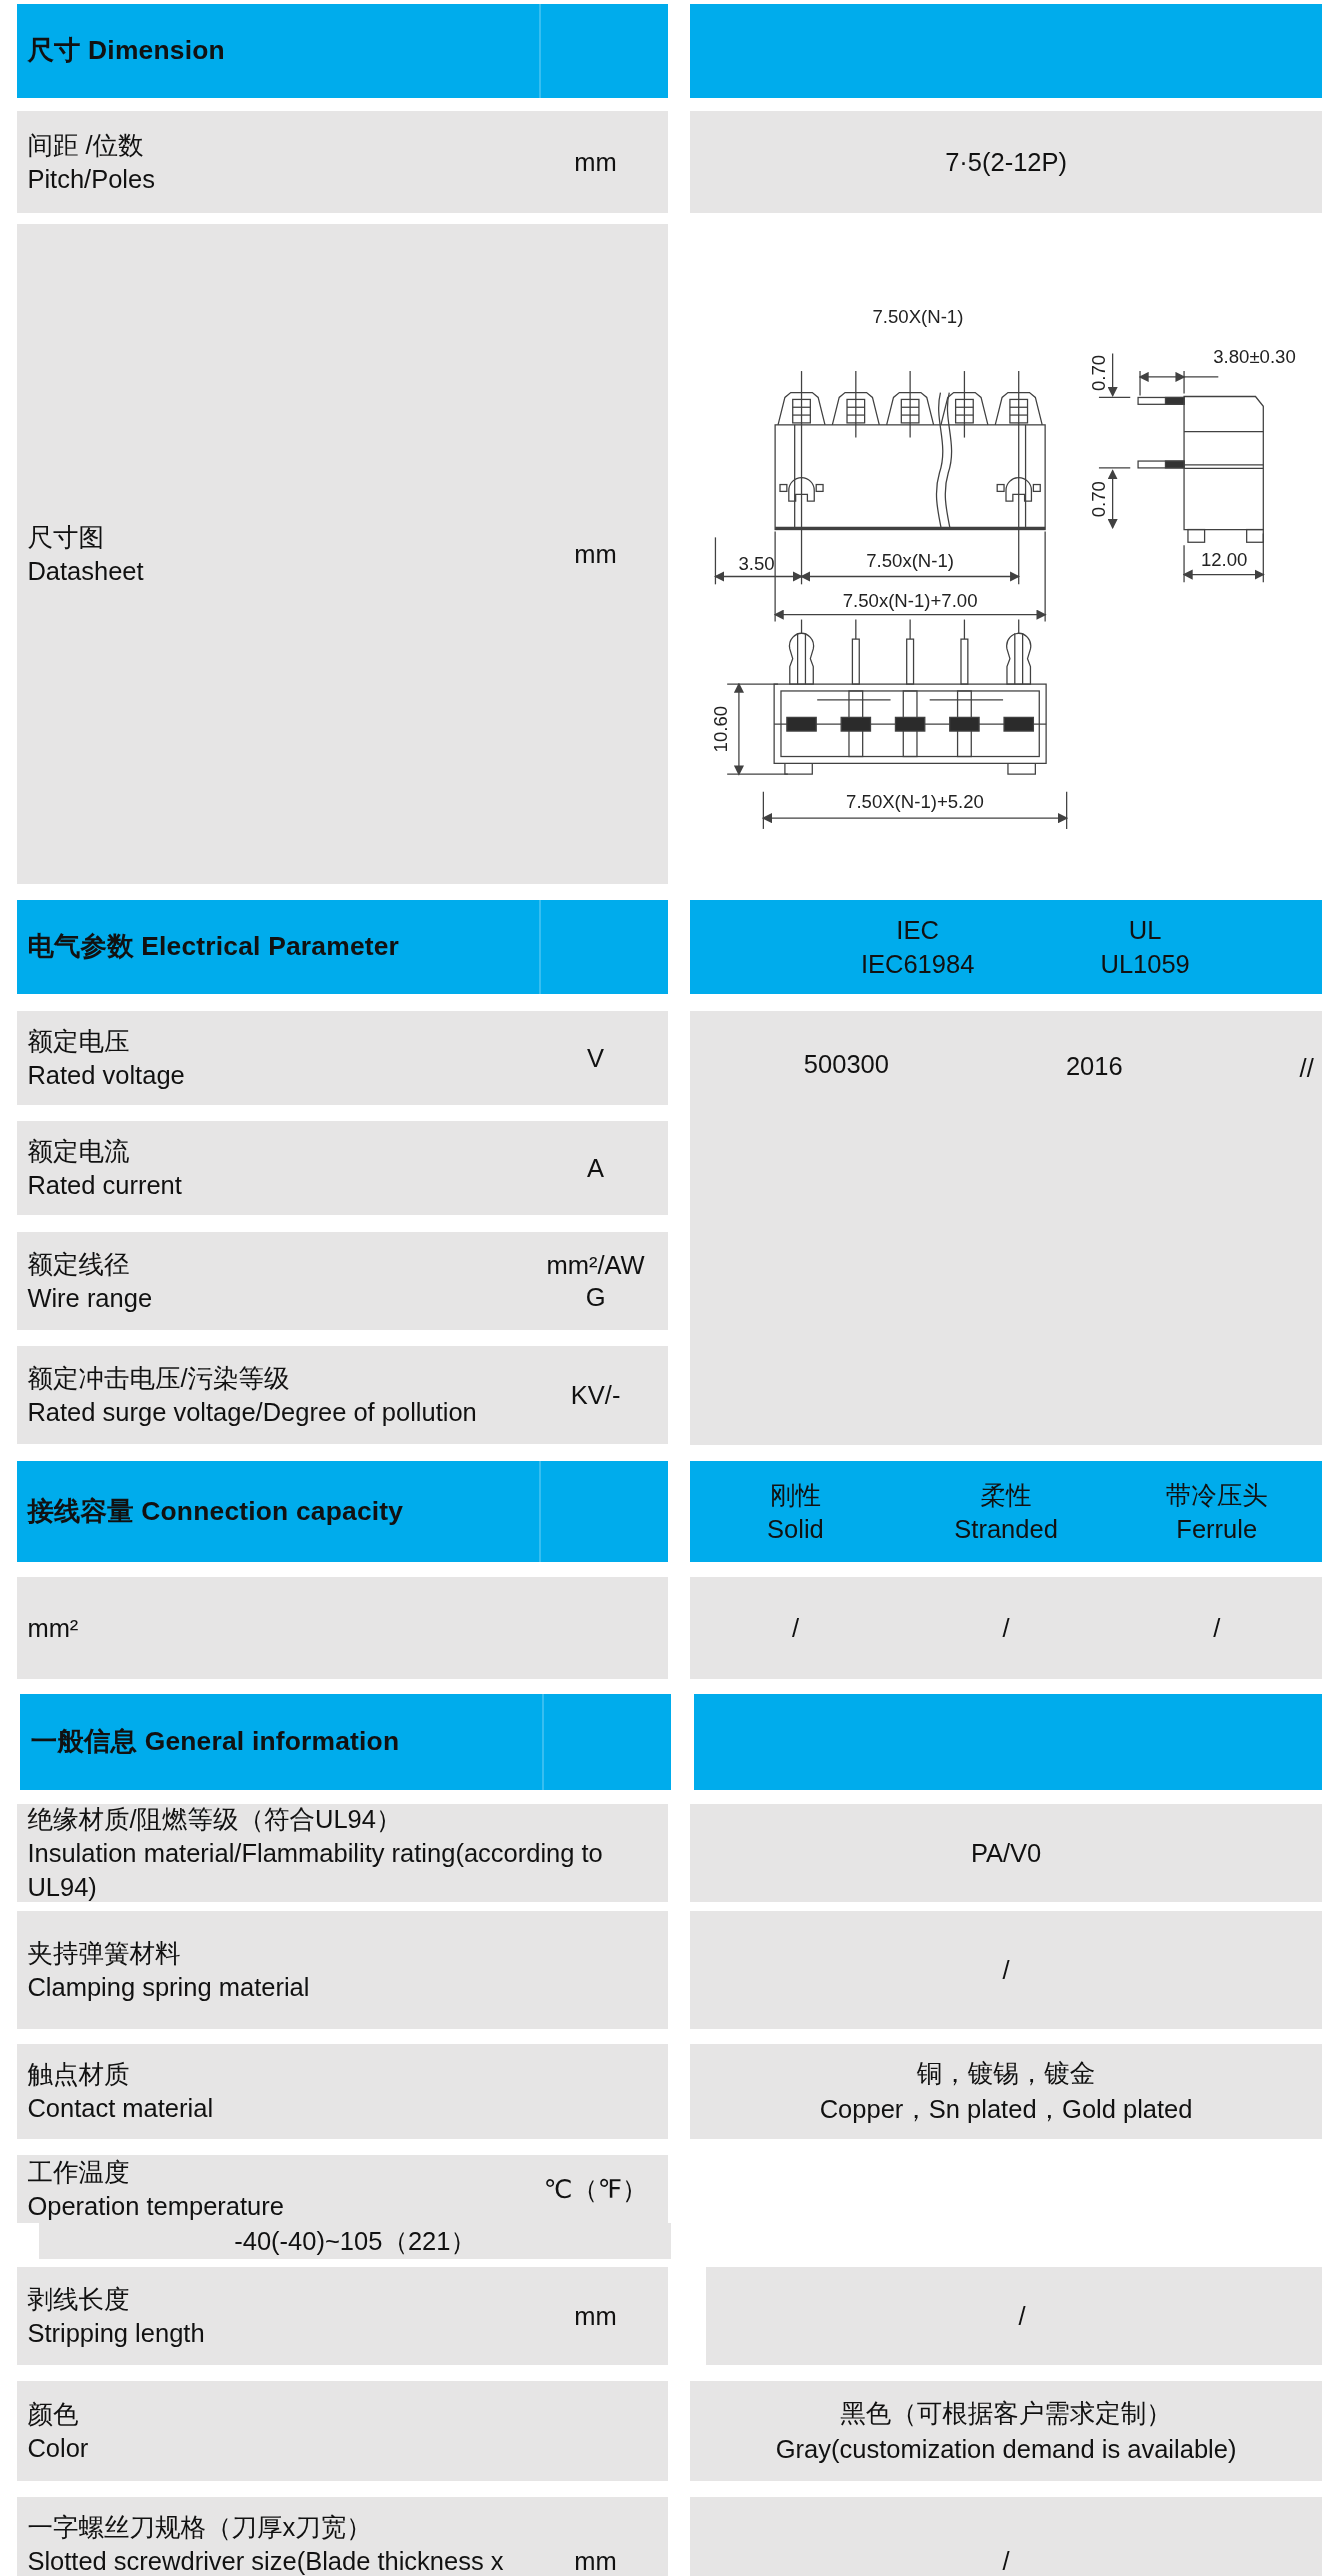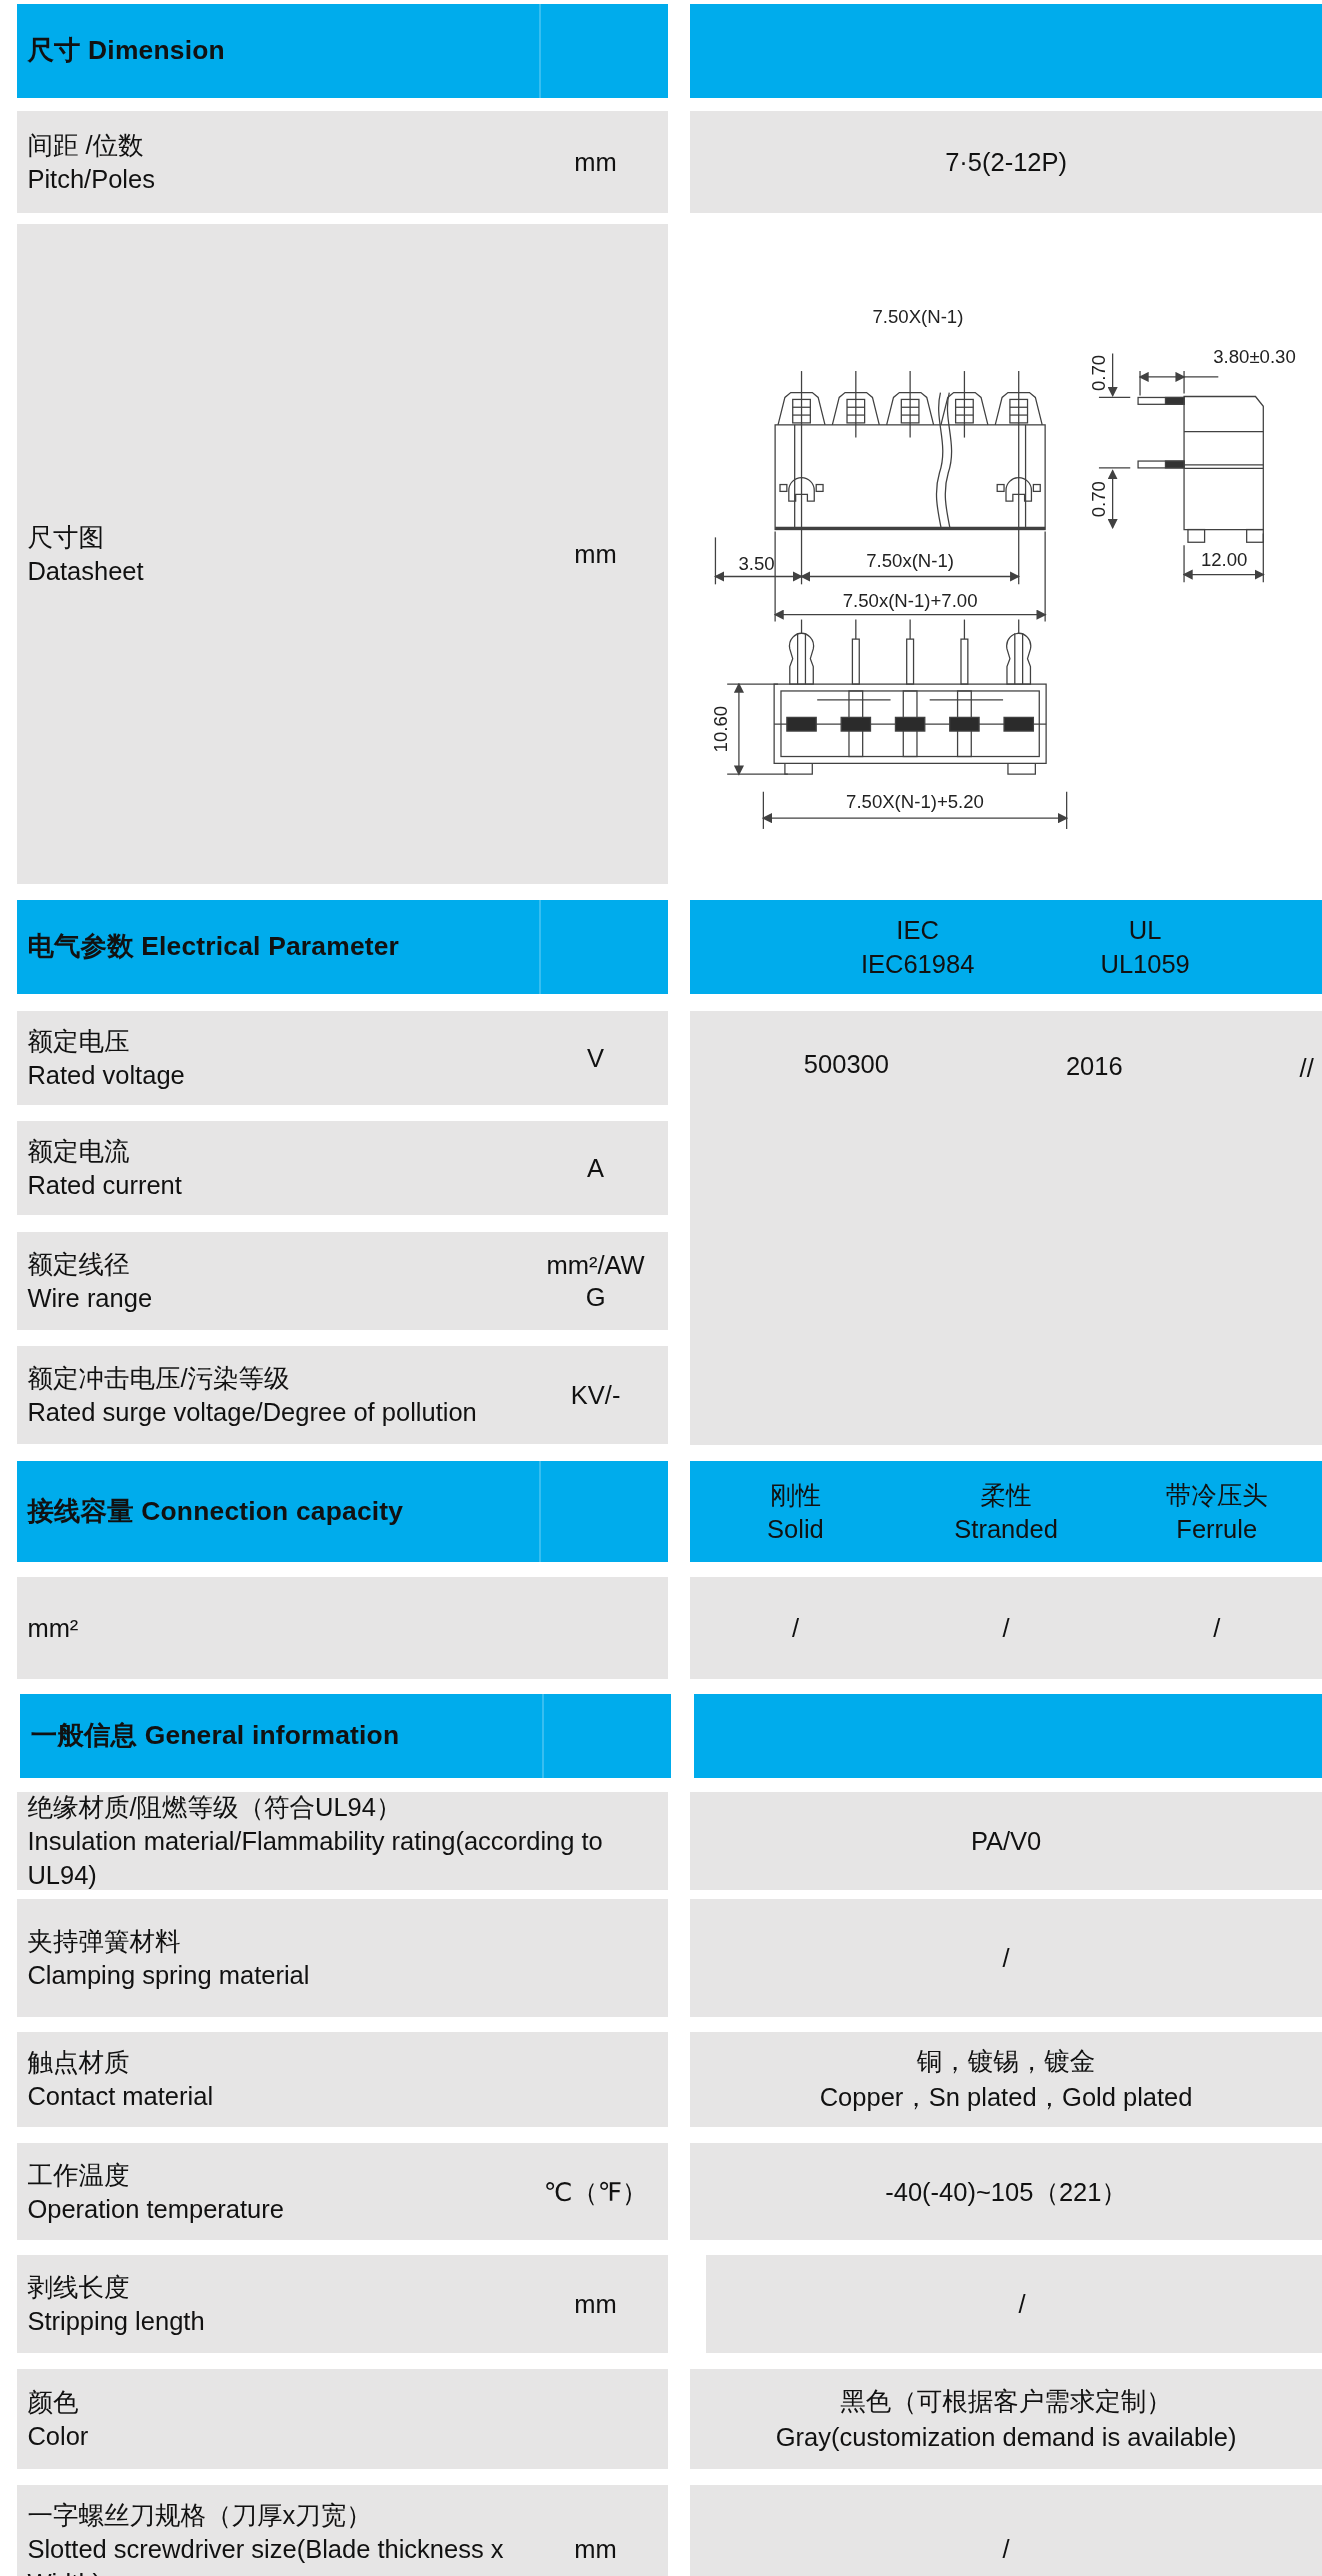--- a/index.html
+++ b/index.html
@@ -338,21 +338,21 @@
     </div>
     <div class="rblk">
       <div class="cols3">
         <div>/</div>
         <div>/</div>
         <div>/</div>
       </div>
     </div>
   </div>
 
-  <div class="row" style="margin-top:14.7px;height:84px;margin-left:20px;">
+  <div class="row" style="margin-top:14.7px;height:96px;margin-left:20px;">
     <div class="lblk cyan">
       <div class="hdr-title">一般信息 General information</div>
     </div>
     <div class="rblk cyan"></div>
   </div>
 
   <div class="row" style="margin-top:14.7px;height:98px;">
     <div class="lblk">
       <div class="lbl wide">
         <div>绝缘材质/阻燃等级（符合UL94）</div>
@@ -384,21 +384,21 @@
       </div>
     </div>
     <div class="rblk">
       <div class="val">
         <div>铜，镀锡，镀金</div>
         <div>Copper，Sn plated，Gold plated</div>
       </div>
     </div>
   </div>
 
-  <div class="row" style="margin-top:16.6px;height:97px;">
+  <div class="row" style="margin-top:16.6px;height:97px;flex-direction:column;">
     <div class="lblk">
       <div class="lbl">
         <div>工作温度</div>
         <div>Operation temperature</div>
       </div>
       <div class="unit">℃（℉）</div>
     </div>
     <div class="rblk">
       <div class="val">-40(-40)~105（221）</div>
     </div>

